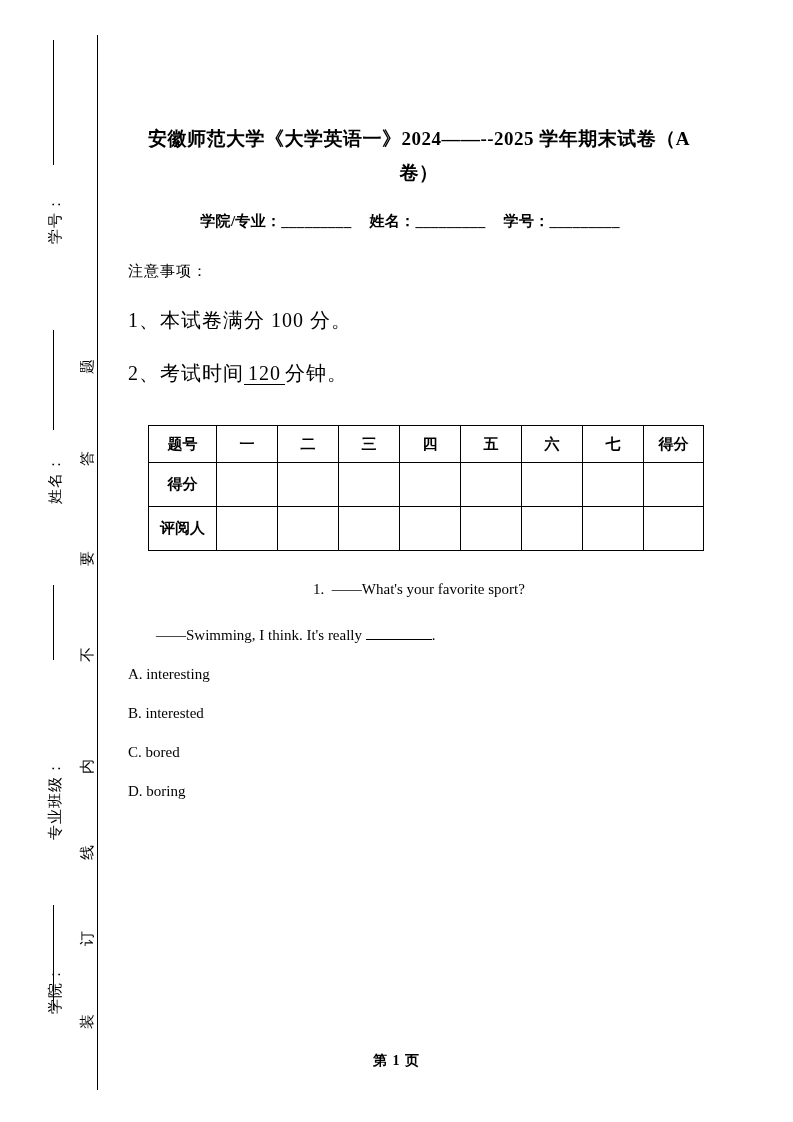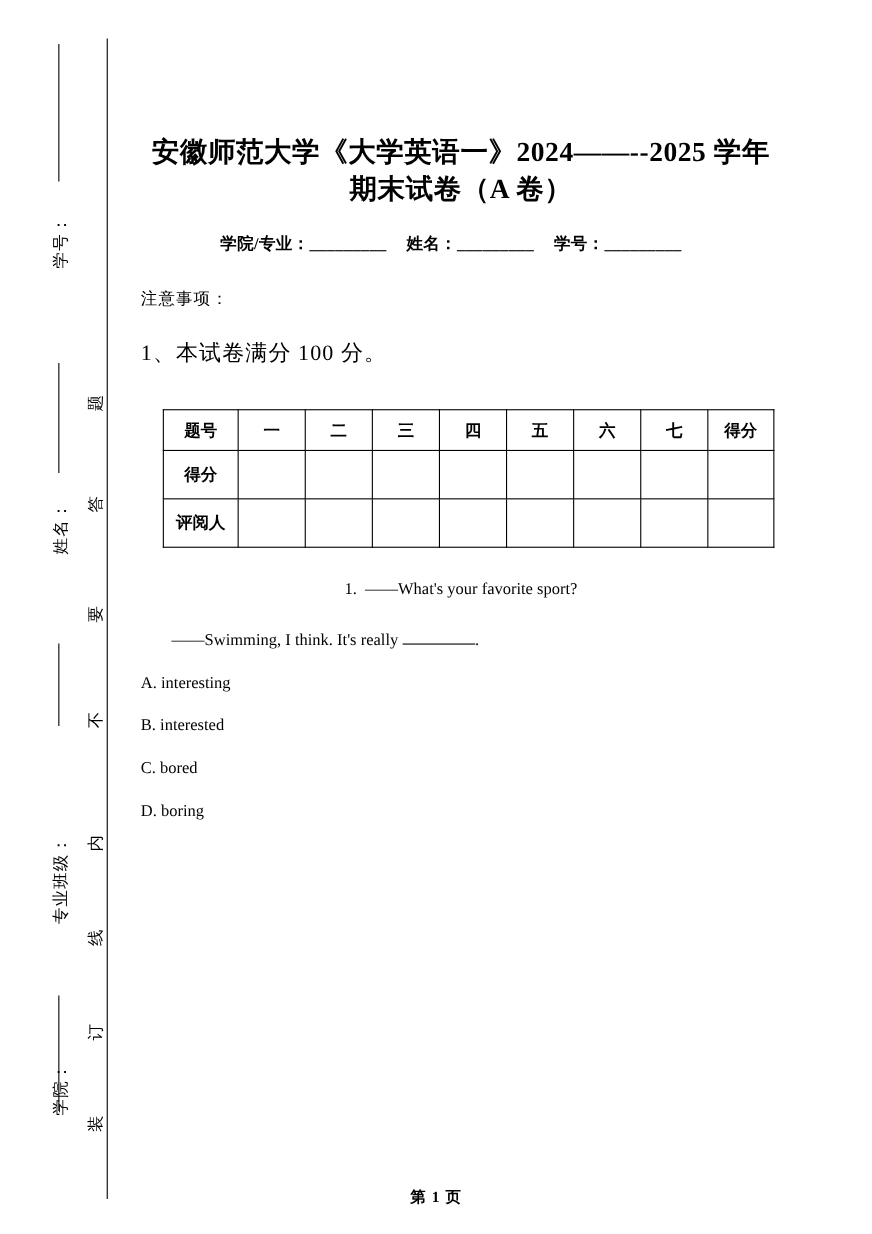--- a/index.html
+++ b/index.html
@@ -68,21 +68,21 @@
   
   .body {
     position: absolute;
     left: 128px;
     top: 0;
     width: 582px;
   }
 
   .doc-title {
     margin-top: 122px;
-    font-size: 25px;
+    font-size: 19px;
     font-weight: bold;
     line-height: 34px;
     text-align: center;
     letter-spacing: 0.5px;
     font-family: Liberation Serif, serif;
   }
 
   .form-line {
     margin-top: 22px;
     font-size: 15px;
@@ -153,21 +153,21 @@
   }
   .ublank {
     border-bottom: 1.1px solid #000;
     display: inline-block;
     width: 66px;
   }
 
   .footer {
     position: absolute;
     left: 0;
-    top: 1080px;
+    top: 1052px;
     width: 793px;
     text-align: center;
     font-size: 14px;
     font-weight: bold;
     letter-spacing: 1px;
   }
 </style>
 </head>
 <body>
 
@@ -196,20 +196,21 @@
   <div class="body">
 
     <div class="doc-title">安徽师范大学《大学英语一》2024——--2025 学年期末试卷（A 卷）</div>
 
     <div class="form-line">
       <span class="fld"><span>学院/专业：</span><span class="blank">_________</span></span><span class="fld"><span>姓名：</span><span class="blank">_________</span></span><span class="fld"><span>学号：</span><span class="blank">_________</span></span>
     </div>
 
     <div class="notice-head">注意事项：</div>
     <div class="notice-item">1、本试卷满分 100 分。</div>
+    <div class="notice-item"><span>2、考试时间</span><span class="u-val">120</span><span>分钟。</span></div>
 
     <table class="score-table">
       <colgroup>
         <col class="c-label">
           <col class="c-num">
           <col class="c-num">
           <col class="c-num">
           <col class="c-num">
         <col class="c-num">
           <col class="c-num">

